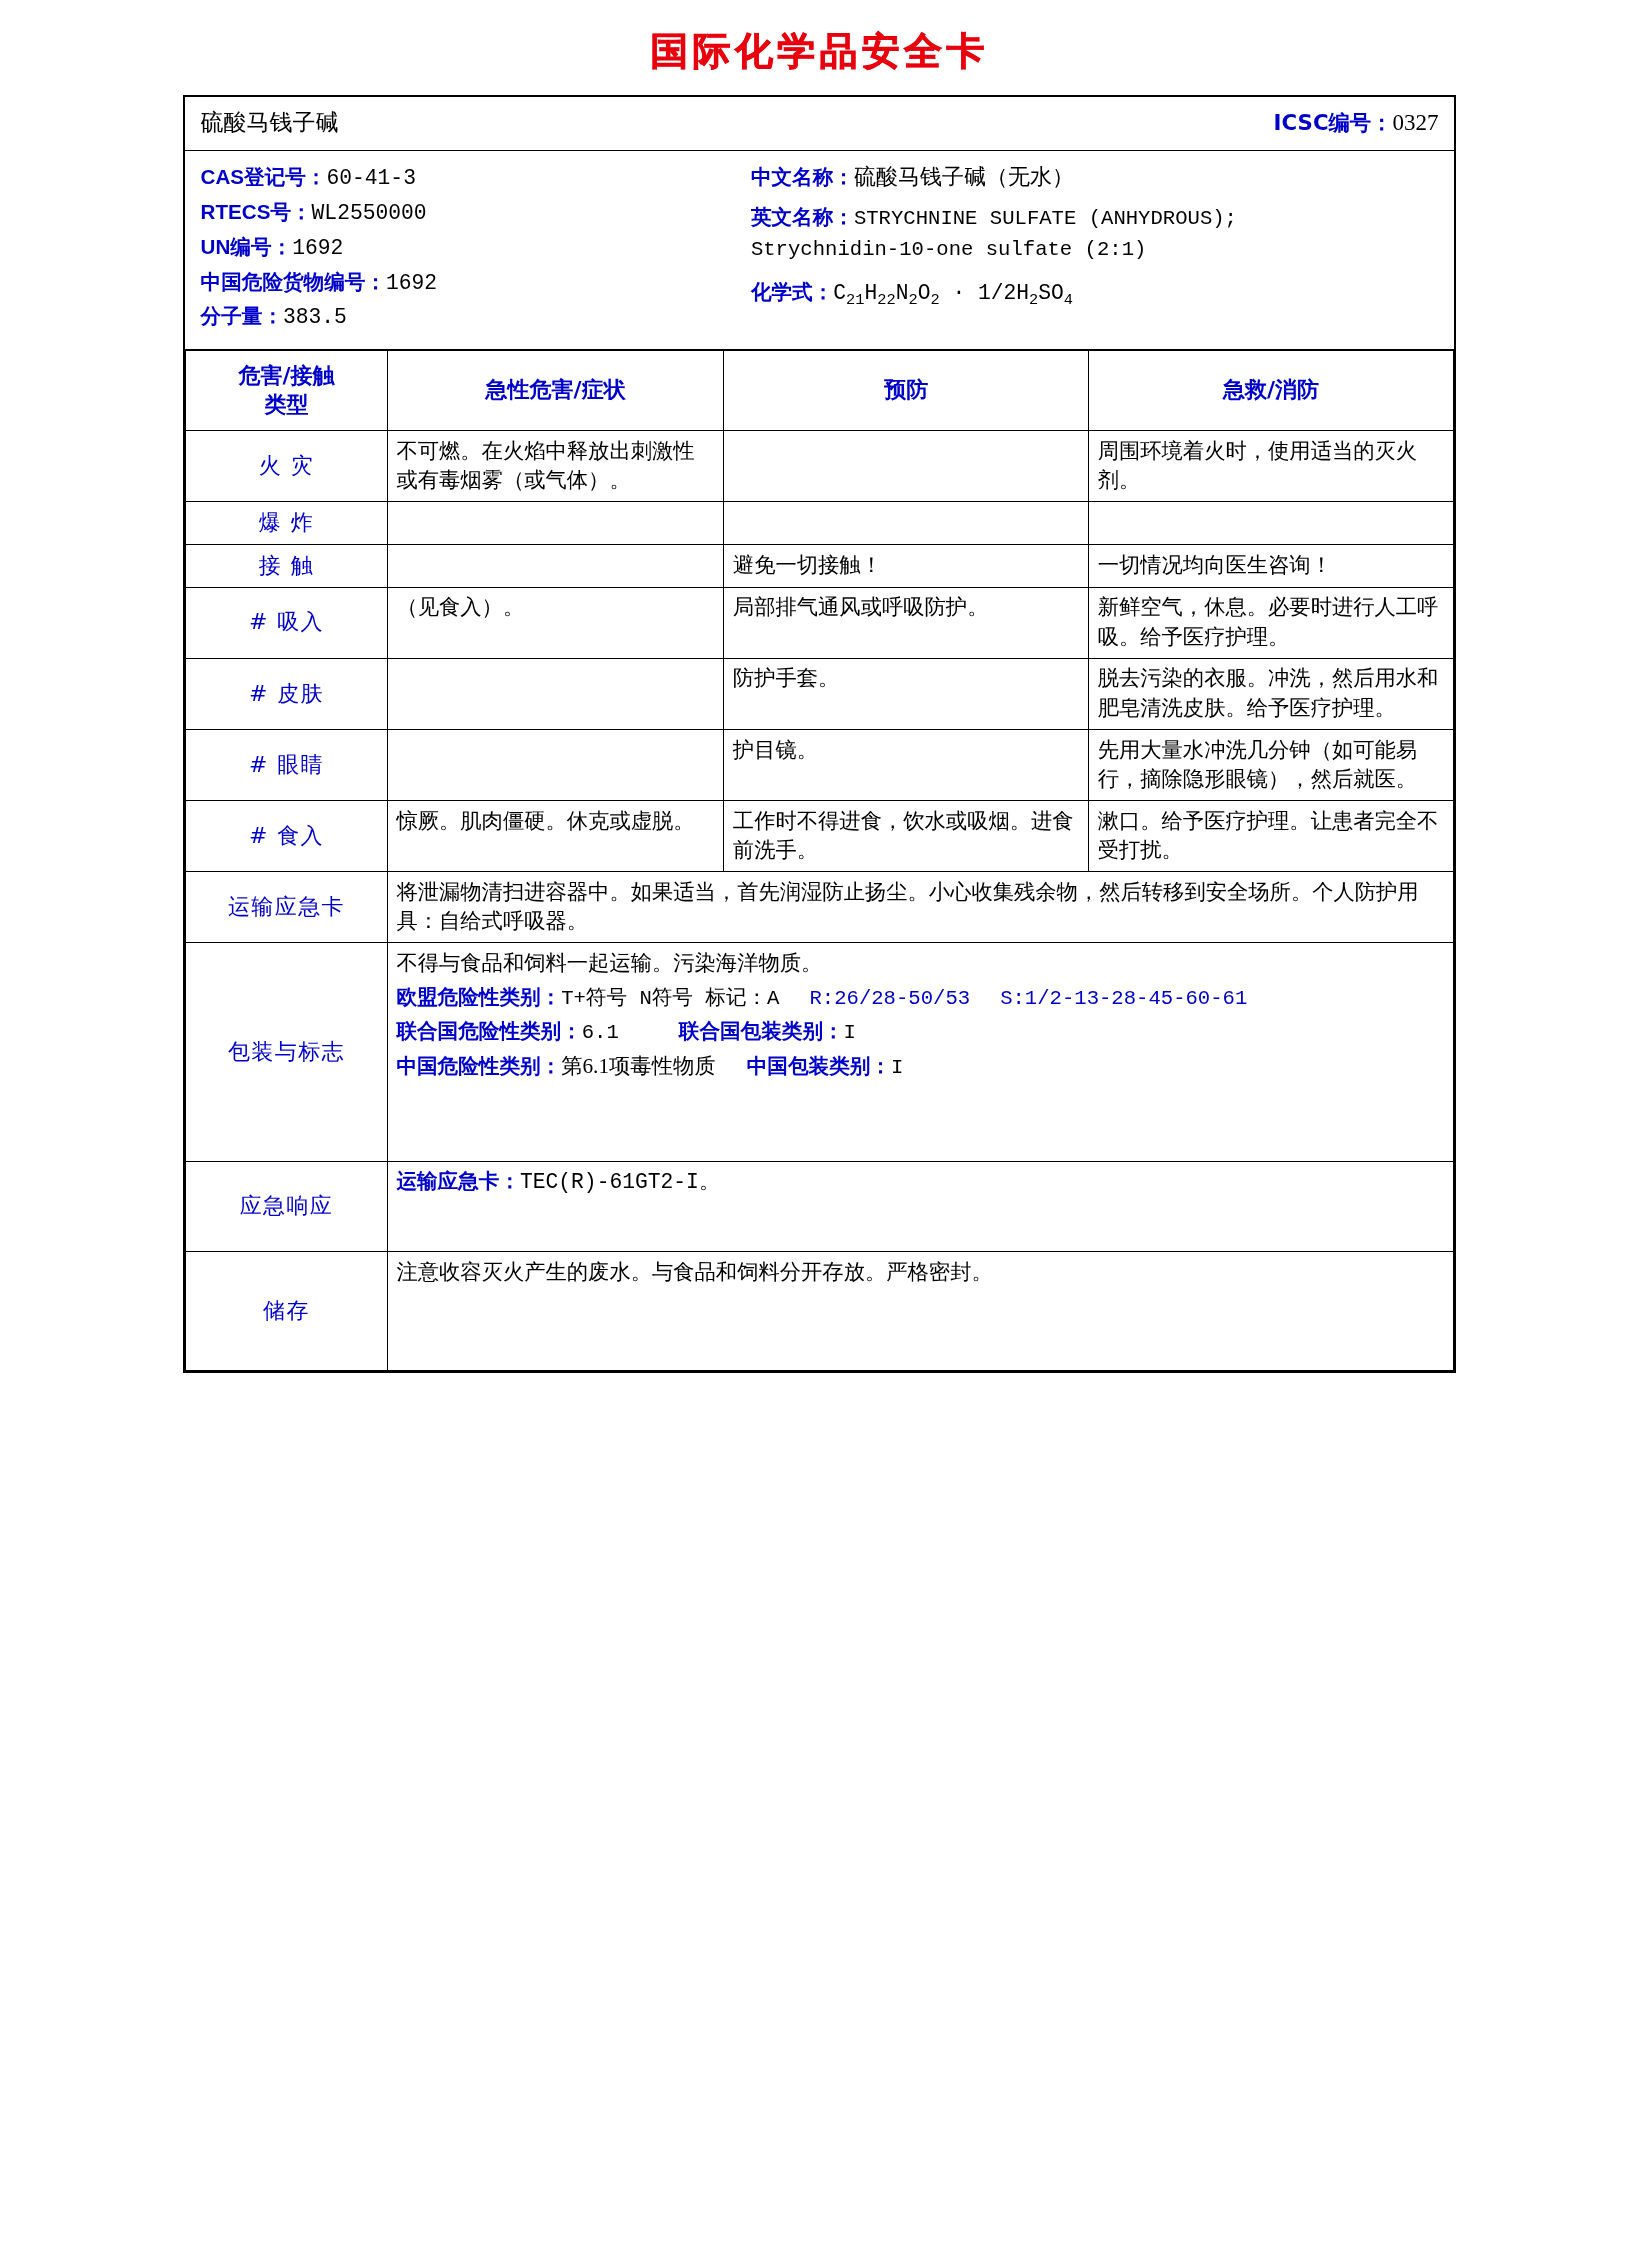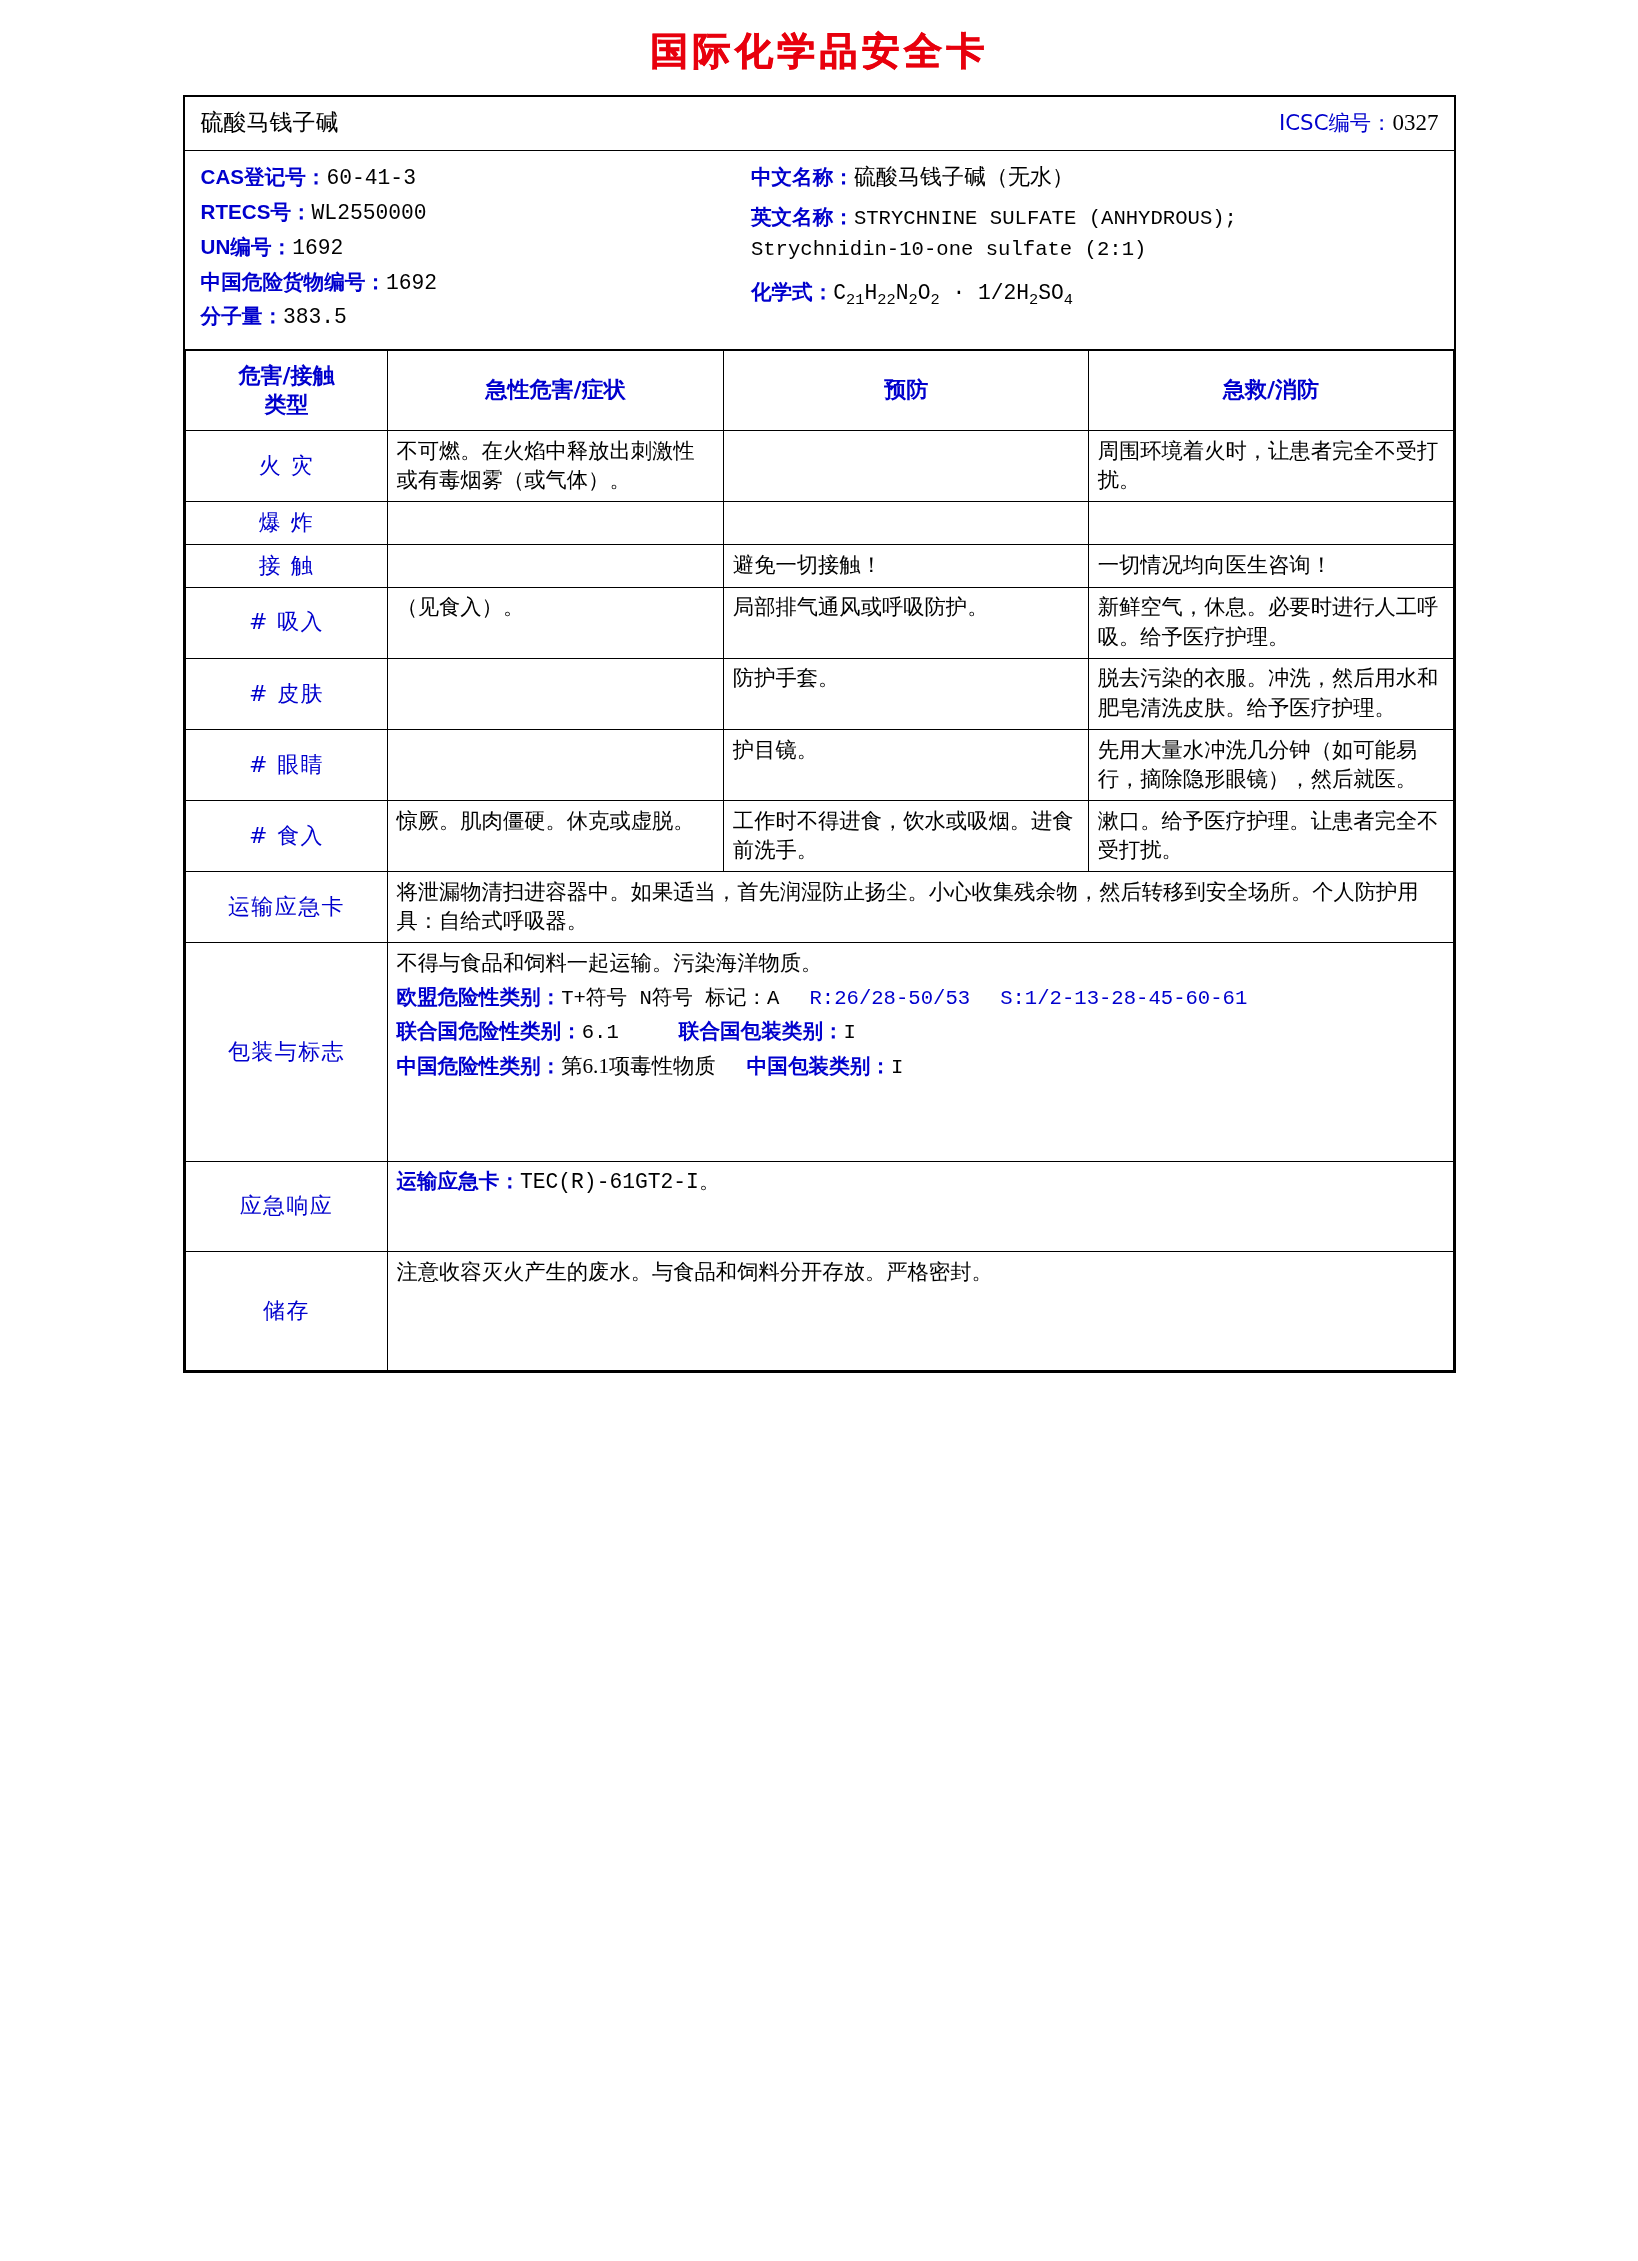--- a/index.html
+++ b/index.html
@@ -55,21 +55,21 @@
   .hdr-name {
     font-size: 23px;
   }
   .hdr-icsc {
     text-align: right;
     font-size: 23px;
   }
   .hdr-icsc .lbl {
     color: #0000cd;
     font-family: "DejaVu Sans", sans-serif;
-    font-weight: normal;
+    font-weight: bold;
     font-size: 21.3px;
   }
   
   .idblock {
     border-bottom: 1.4px solid #000;
     padding: 8.5px 15.6px 14.2px 15.6px;
     display: flex;
   }
   .idblock .left {
     width: 44%;
@@ -209,21 +209,21 @@
         </td>
         <td class="col2 th">急性危害/症状</td>
         <td class="col3 th">预防</td>
         <td class="col4 th">急救/消防</td>
       </tr>
 
       <tr>
         <td class="rowlabel">火 灾</td>
         <td class="cell">不可燃。在火焰中释放出刺激性或有毒烟雾（或气体）。</td>
         <td class="cell"></td>
-        <td class="cell">周围环境着火时，让患者完全不受打扰。</td>
+        <td class="cell">周围环境着火时，使用适当的灭火剂。</td>
       </tr>
 
       <tr>
         <td class="rowlabel">爆 炸</td>
         <td class="cell"></td>
         <td class="cell"></td>
         <td class="cell"></td>
       </tr>
 
       <tr>

